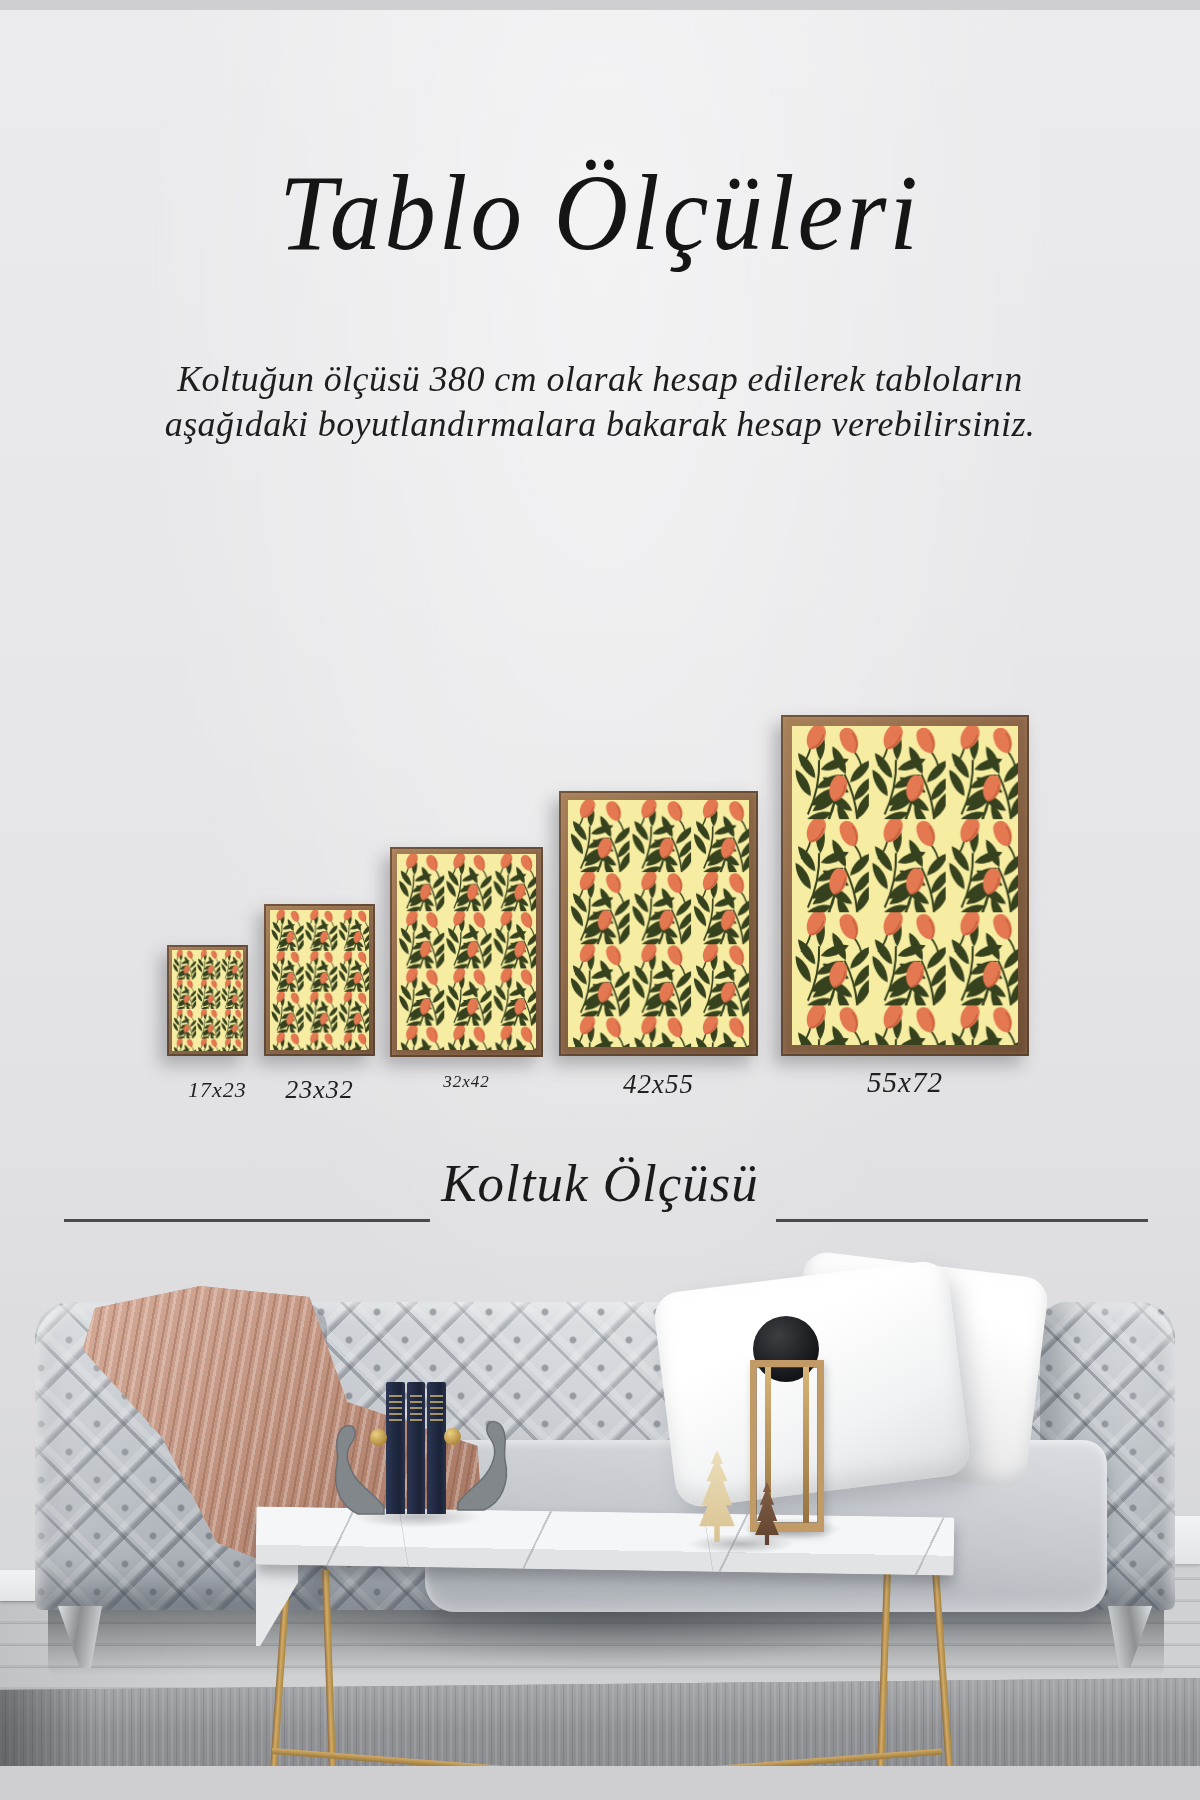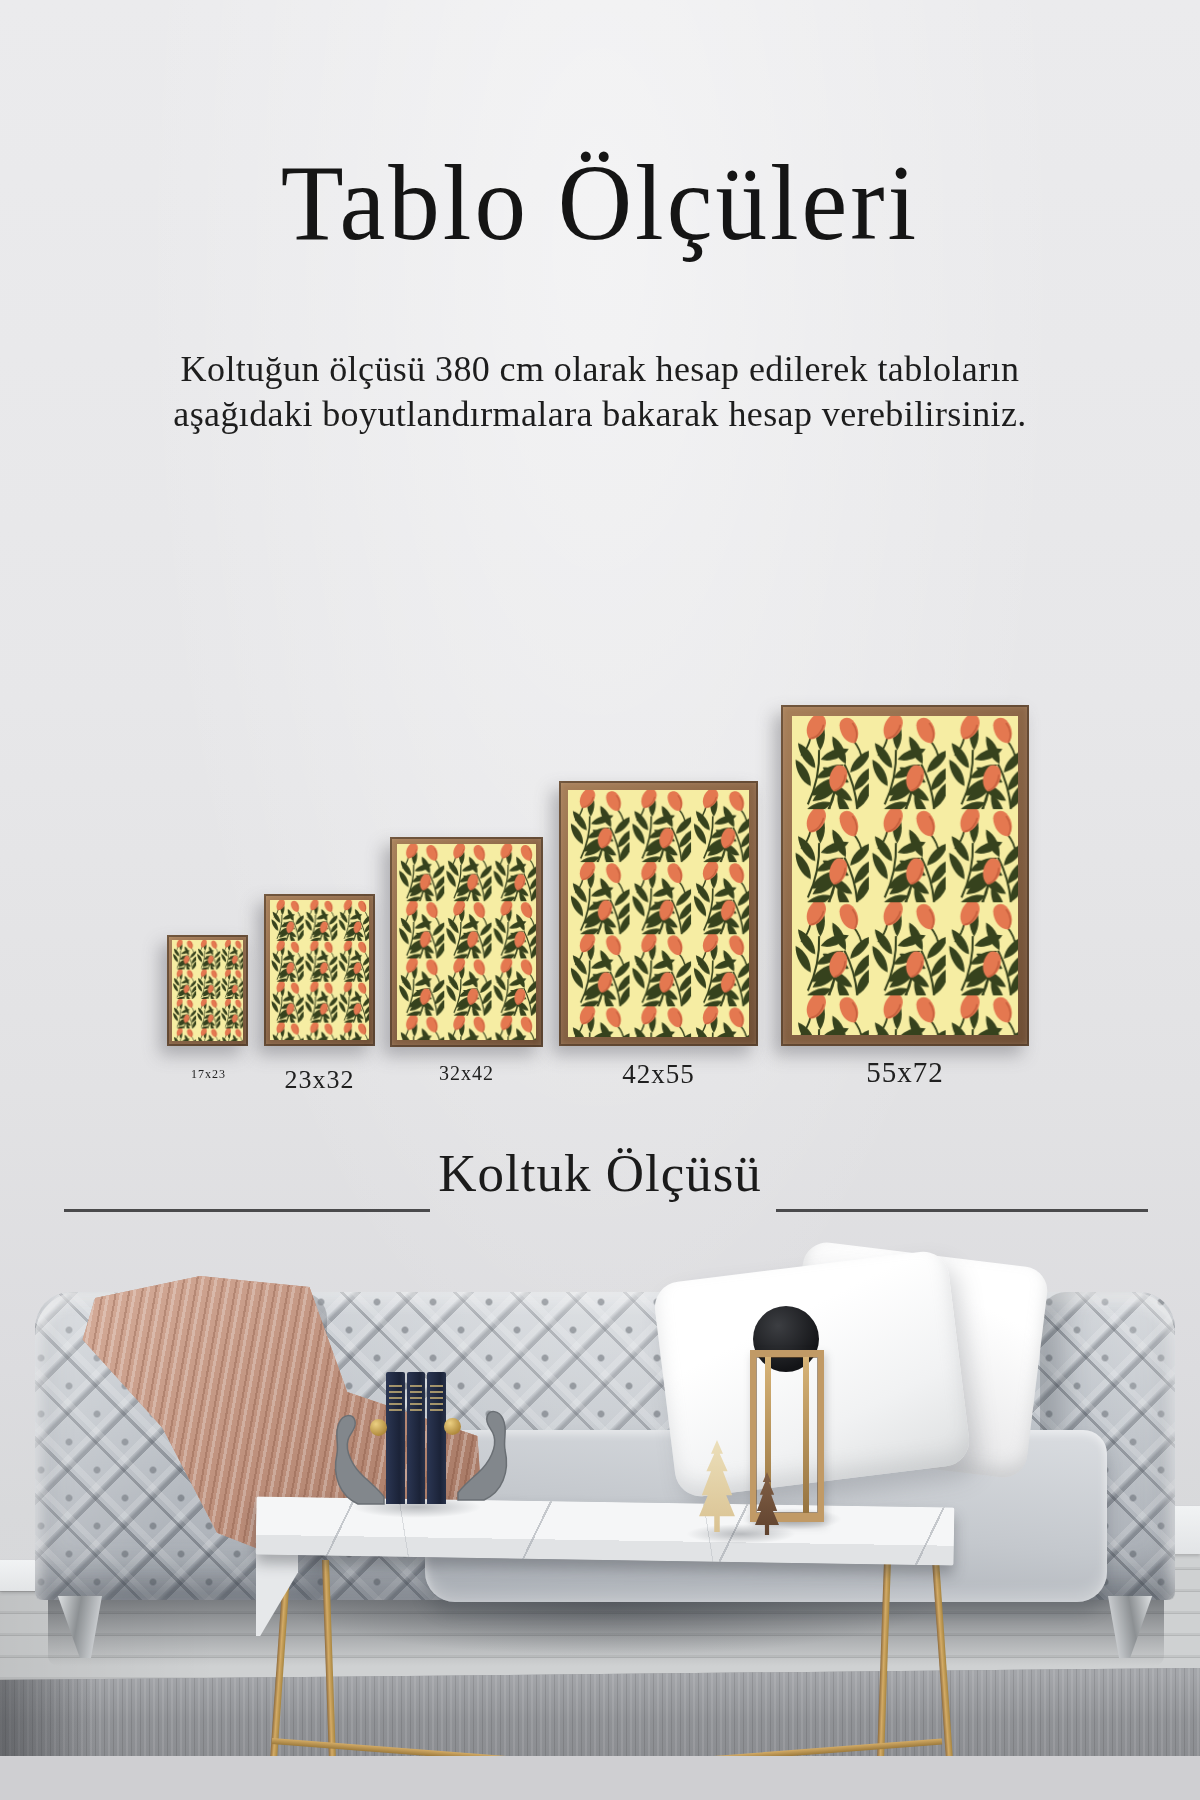--- a/index.html
+++ b/index.html
@@ -1,19 +1,20 @@
 <!DOCTYPE html>
 <html><head>
 <meta charset="utf-8">
 <style>
   * { margin:0; padding:0; box-sizing:border-box; }
   body { background:#cfcfd2; font-family:"Liberation Serif","DejaVu Serif",serif; }
   .stage{
-    position:relative; width:1200px; height:1756px; margin:0 auto; overflow:hidden;
+    position:relative; width:1200px; height:1756px; margin:10px auto; overflow:hidden;
     background:linear-gradient(180deg,#ebebed 0%,#e7e7e9 40%,#e2e2e4 62%,#dcdcdf 78%,#d8d9db 86%,#d6d7d9 100%);
+    font-style:italic;
   }
   .stage::before{
     content:""; position:absolute; inset:0; pointer-events:none;
     background:radial-gradient(ellipse at 50% 14%, rgba(255,255,255,.45), rgba(255,255,255,0) 55%);
   }
   
   .page-title{
     position:absolute; top:146px; left:0; width:100%; text-align:center;
     font-size:103px; line-height:1.05; letter-spacing:3px; color:#151515; font-weight:400;
     transform:scaleY(1.05); transform-origin:top center;
@@ -27,23 +28,23 @@
     position:absolute; background:linear-gradient(135deg,#a8805a 0%,#8a6547 45%,#6e4e35 100%);
     box-shadow:-7px 9px 16px rgba(95,95,102,.42), inset 0 0 0 2px rgba(60,41,27,.55), inset 0 0 7px rgba(255,233,198,.28);
   }
   .frame svg{ display:block; width:100%; height:100%; }
   .f1{ left:167px; top:935px; width:81px;  height:111px; padding:5px;  }
   .f2{ left:264px; top:894px; width:111px; height:152px; padding:6px;  }
   .f3{ left:390px; top:837px; width:153px; height:210px; padding:7px;  }
   .f4{ left:559px; top:781px; width:199px; height:265px; padding:9px;  }
   .f5{ left:781px; top:705px; width:248px; height:341px; padding:11px; }
   .size-label{ position:absolute; text-align:center; color:#202020; letter-spacing:1px; }
-  .l1{ left:168px; width:81px;  top:1067px; font-size:12px; }
+  .l1{ left:177px; width:81px;  top:1067px; font-size:22px; }
   .l2{ left:264px; width:111px; top:1065px; font-size:26px; }
-  .l3{ left:390px; width:153px; top:1062px; font-size:20px; }
+  .l3{ left:390px; width:153px; top:1062px; font-size:17px; }
   .l4{ left:559px; width:199px; top:1059px; font-size:27px; }
   .l5{ left:781px; width:248px; top:1056px; font-size:29px; }
   
   .measure-title{ position:absolute; top:1150px; left:0; width:100%; text-align:center; font-size:53px; line-height:46px; color:#1b1b1b; letter-spacing:1px;}
   .measure-value{ position:absolute; top:1196px; left:0; width:100%; text-align:center; font-size:43px; line-height:46px; color:#1b1b1b; letter-spacing:1px;}
   .rule{ position:absolute; top:1209px; height:3px; background:#4a4a4c; }
   .rule-left{ left:64px; width:366px; }
   .rule-right{ left:776px; width:372px; }
   
   .floor{

